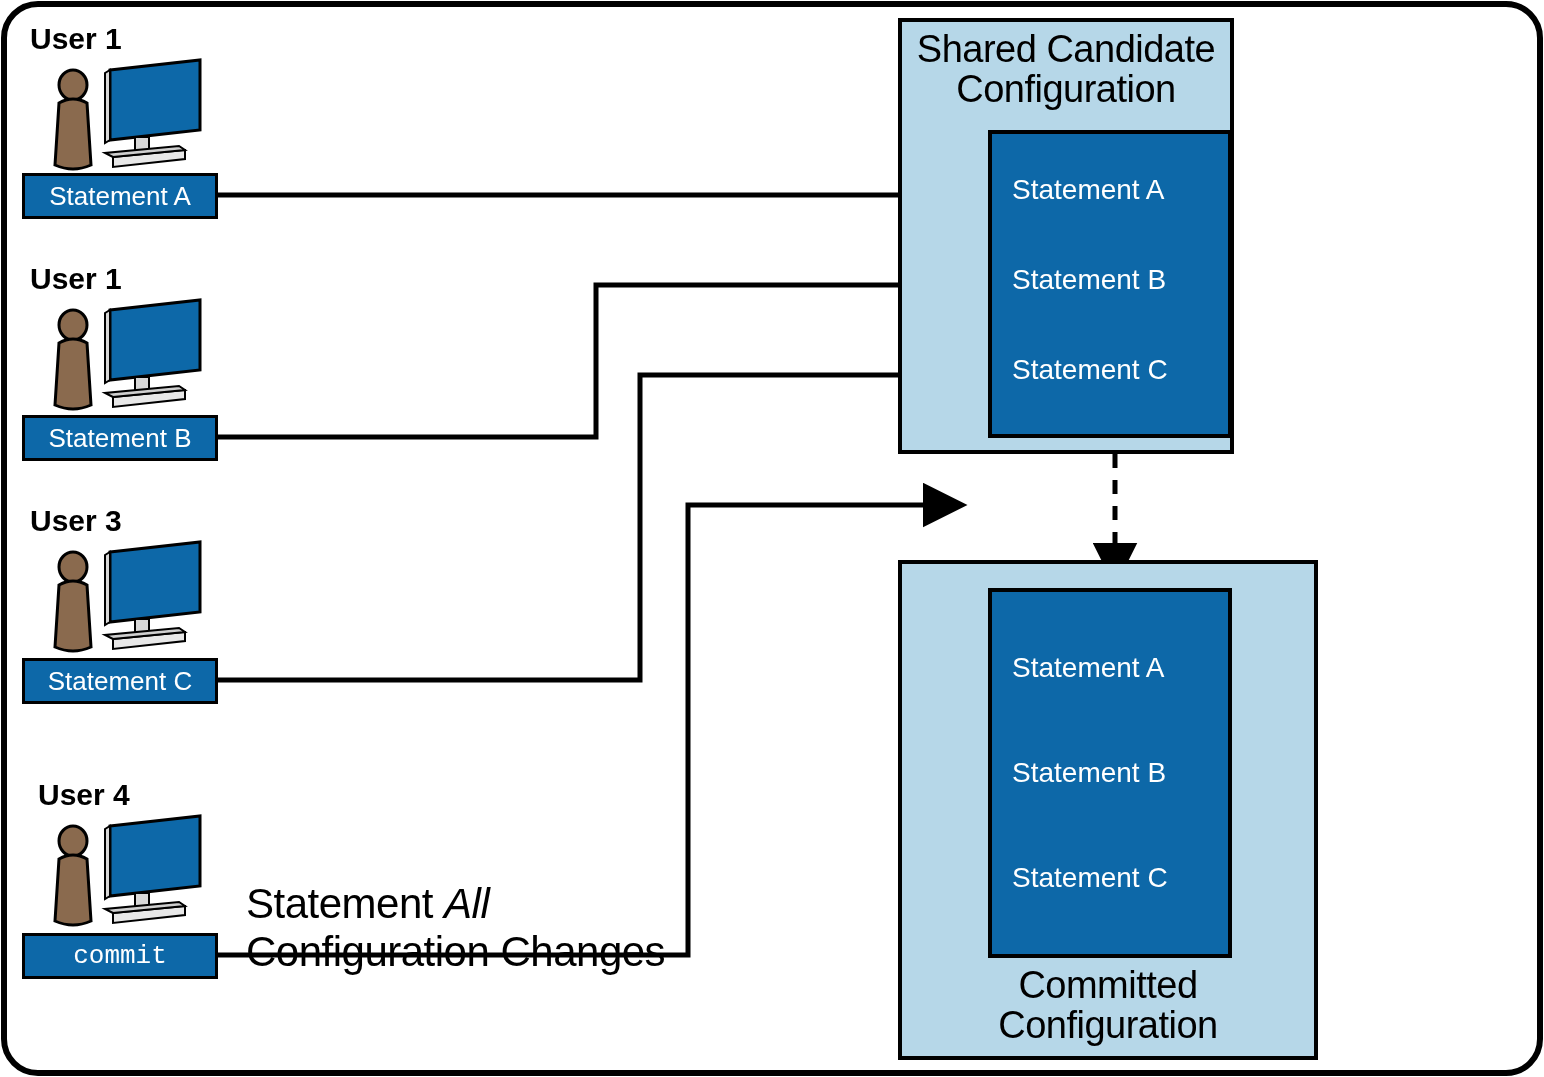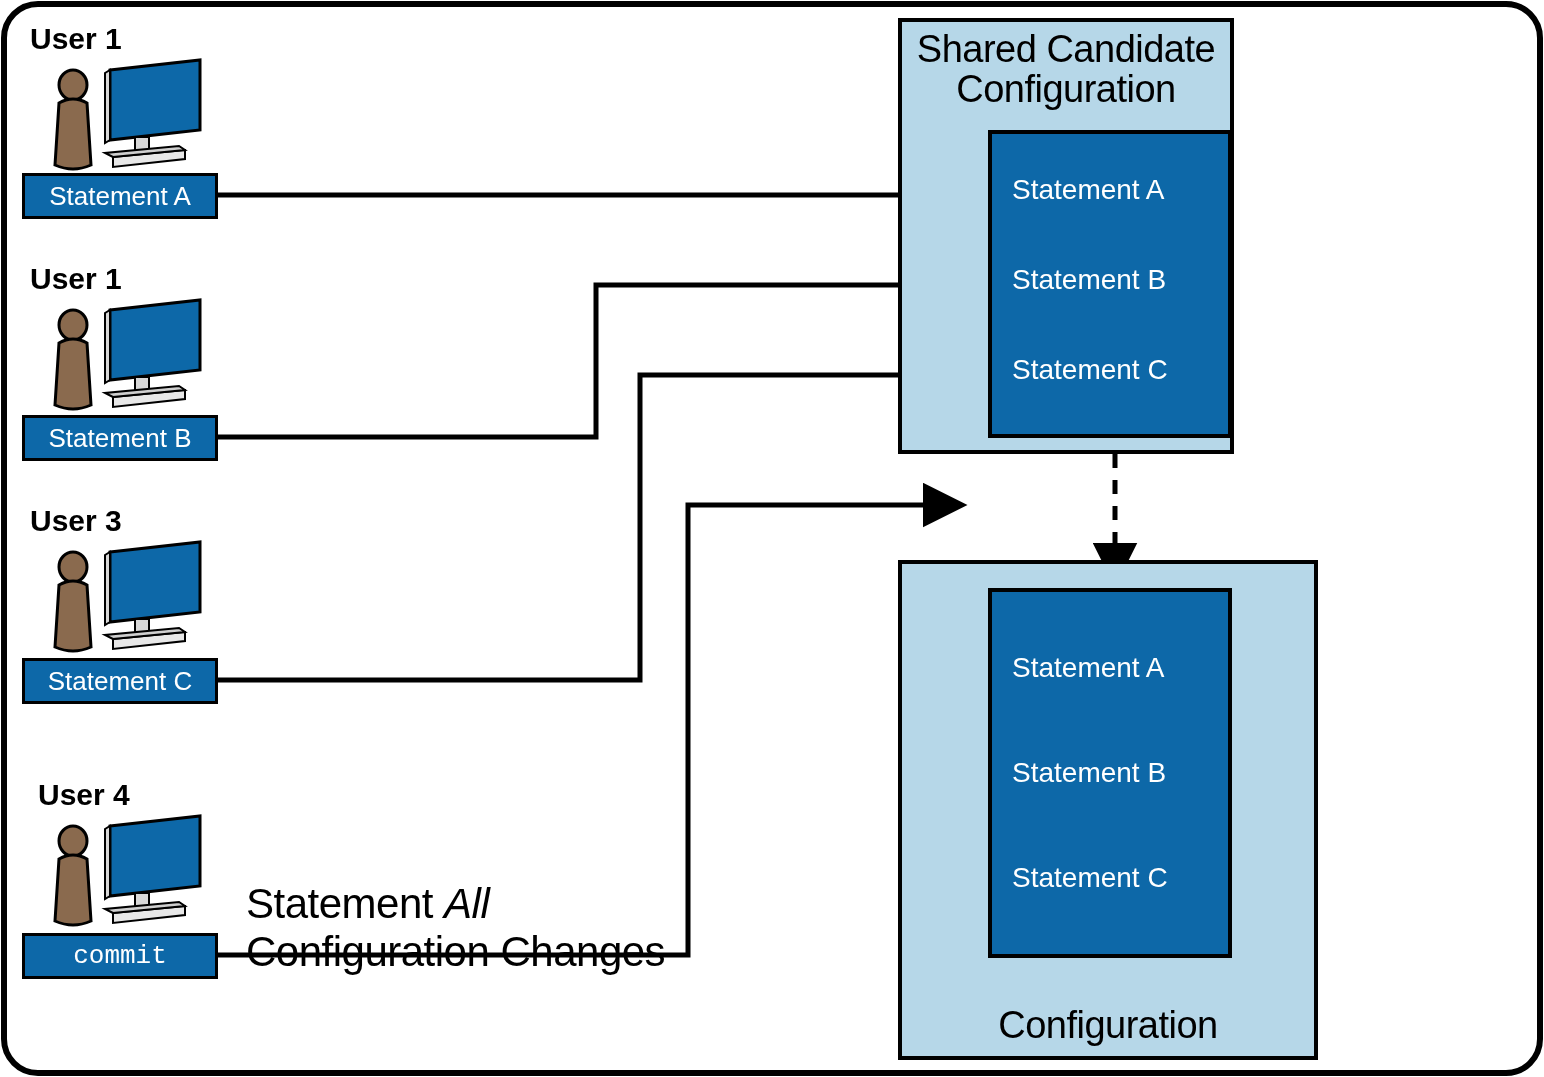--- a/index.html
+++ b/index.html
@@ -205,18 +205,18 @@
     </div>
   </div>
 
   <div class="big-box" style="left:898px; top:560px; width:420px; height:500px;">
     <div class="inner-box" style="left:86px; top:24px; width:244px; height:370px;">
       <div class="inner-text" style="left:20px; top:60px;">Statement A</div>
       <div class="inner-text" style="left:20px; top:165px;">Statement B</div>
       <div class="inner-text" style="left:20px; top:270px;">Statement C</div>
     </div>
     <div class="big-title" style="bottom:10px;">
-      <br>
+      <span>Committed</span><br>
       <span>Configuration</span>
     </div>
   </div>
 
 </div>
 
 </body></html>

